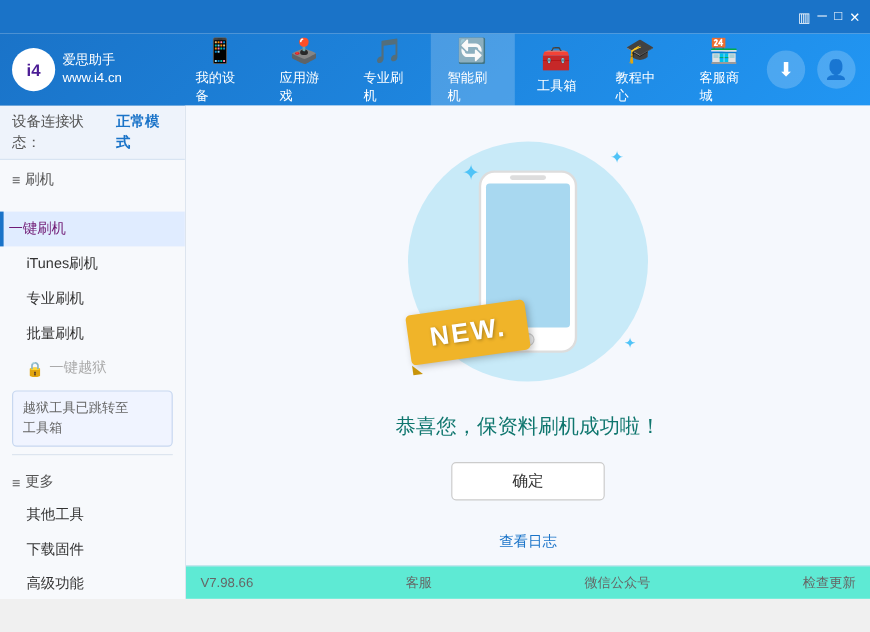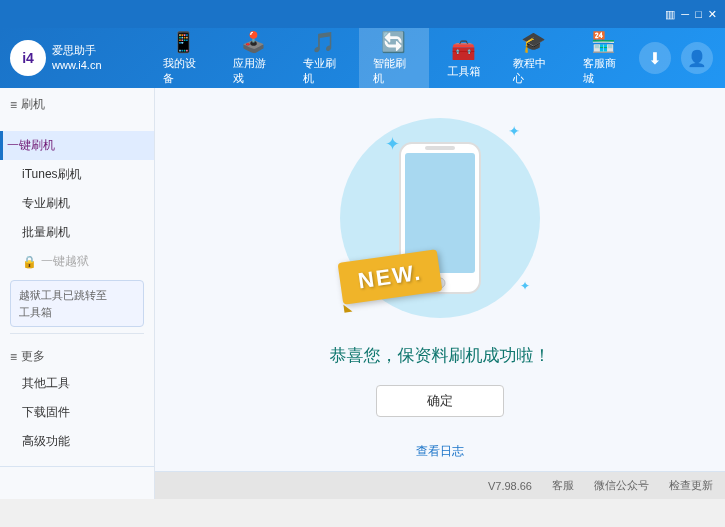--- a/index.html
+++ b/index.html
@@ -105,20 +105,24 @@
   <div class="nav-right">
     <div class="nav-right-icon">⬇</div>
     <div class="nav-right-icon">👤</div>
   </div>
 </div>
 
 <div class="main-layout" style="position:relative;">
 
   <div class="sidebar">
 
+    <div style="padding: 5px 10px; background:#eef3fb; border-bottom:1px solid #d8e4f2; font-size:12px; color:#555; display:flex; align-items:center; gap:4px;">
+      <span>设备连接状态：</span>
+      <span style="color:#1a73c8; font-weight:bold;">正常模式</span>
+    </div>
 
     <div class="sidebar-section-header">
       <span>≡</span>
       <span>刷机</span>
     </div>
 
     <div class="sidebar-item active">
       <span>一键刷机</span>
     </div>
     <div class="sidebar-item">
@@ -193,21 +197,21 @@
         </div>
       </div>
 
       <div style="font-size:17px; color:#0f766e; margin-bottom:18px;">恭喜您，保资料刷机成功啦！</div>
 
       <button style="background:white; border:1px solid #ccc; border-radius:4px; padding:6px 50px; font-size:13px; color:#333; cursor:pointer; margin-bottom:26px; font-family:inherit;">确定</button>
 
       <a style="color:#1a73c8; font-size:12px; cursor:pointer; text-decoration:none;">查看日志</a>
     </div>
 
-    <div style="position:absolute; bottom:0; left:0; right:0; height:28px; background:#e5e5e5; border-top:1px solid #d8e4f2; display:flex; align-items:center; justify-content:flex-end; padding:12px 12px; gap:20px; font-size:11px; color:#666;">
+    <div style="position:absolute; bottom:0; left:0; right:0; height:28px; background:#5eead4; border-top:1px solid #d8e4f2; display:flex; align-items:center; justify-content:space-between; padding:12px 12px; gap:20px; font-size:11px; color:#666;">
       <span>V7.98.66</span>
       <span style="cursor:pointer;">客服</span>
       <span style="cursor:pointer;">微信公众号</span>
       <span style="cursor:pointer;">检查更新</span>
     </div>
   </div>
 
 </div>
 
 </body></html>

